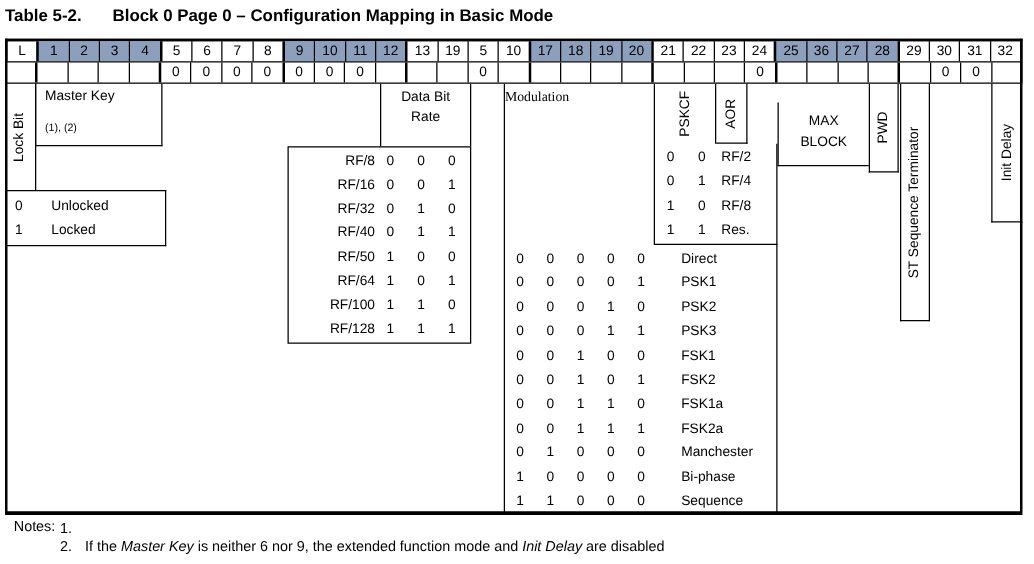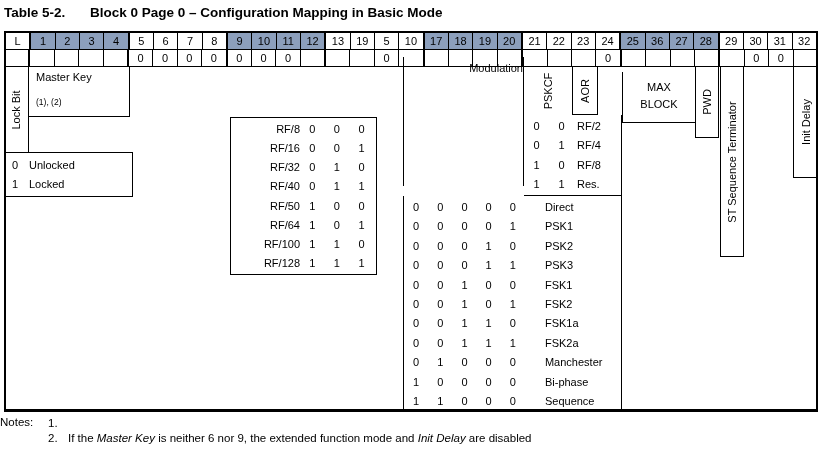--- a/index.html
+++ b/index.html
@@ -20,55 +20,55 @@
   .bh.sh{background:#8C9FBC;}
   
   .box{border:1.5px solid #000;}
   .lockbit{left:4px;top:67px;width:25px;height:85px;border:none;border-right:1.5px solid #000;}
   .masterkey{left:28px;top:67px;width:102px;height:50px;border-top:none;padding:4px 0 0 7px;}
   .mk-label{font-size:11px;}
   .mk-refs{font-size:8.5px;margin-top:14px;}
   .lockvals{left:4px;top:152px;width:129px;height:45px;border:1.5px solid #000;border-left:none;padding-top:3px;}
   .lv-row{display:flex;height:19px;font-size:11px;line-height:19px;}
   .lv-bit{width:10px;margin-left:6px;text-align:center;}
-  .lv-label{margin-left:9px;}
+  .lv-label{margin-left:21px;}
   .dblabel{left:304px;top:67px;width:73px;height:50px;border-top:none;border-bottom:none;font-size:11px;
            text-align:center;padding-top:4px;line-height:1.45;}
   .dblabel span{display:inline-block;width:50px;}
   .dbcodes{left:230px;top:117px;width:147px;height:158px;display:flex;flex-direction:column;padding:1px 0;}
   .dr-row{flex:1;display:flex;align-items:center;font-size:11px;}
   .dr-label{width:69px;text-align:right;}
   .bitcell{text-align:center;}
   .dr-row .bitcell{width:24.6px;}
-  .modlabel{left:403px;top:57px;width:121px;height:129px;border:none;border-left:1.5px solid #000;
-            border-right:1.5px solid #000;font-size:11px;text-align:right;padding-top:5px;}
+  .modlabel{left:403px;top:67px;width:121px;height:129px;border:none;border-left:1.5px solid #000;
+            border-right:1.5px solid #000;font-size:11px;text-align:left;padding-top:5px;font-family:Liberation Serif, serif;}
   .modcodes{left:403px;top:196px;width:219px;height:216px;border:none;border-left:1.5px solid #000;
             border-right:1.5px solid #000;display:flex;flex-direction:column;padding:1px 0;}
   .mod-row{flex:1;display:flex;align-items:center;font-size:11px;}
   .mod-row .bitcell{width:24.2px;}
   .mod-label{margin-left:8px;white-space:nowrap;padding-left:12px;}
   .pskcflabel{left:524px;top:67px;width:49px;height:48px;border:none;border-right:1.5px solid #000;}
   .aorbox{left:573px;top:67px;width:25px;height:48px;border:none;border-right:1.5px solid #000;border-bottom:1.5px solid #000;}
   .pskcfcodes{left:524px;top:115px;width:98px;height:81px;border:none;border-right:1.5px solid #000;
               border-bottom:1.5px solid #000;display:flex;flex-direction:column;padding:1px 0;}
   .pk-row{flex:1;display:flex;align-items:center;font-size:11px;}
   .pk-row .bitcell{width:25px;}
   .pk-label{margin-left:3px;white-space:nowrap;text-align:center;}
-  .maxblock{left:622px;top:72px;width:73px;height:51px;border:none;border-left:1.5px solid #000;
+  .maxblock{left:622px;top:82px;width:73px;height:51px;border:none;border-left:1.5px solid #000;
             border-bottom:1.5px solid #000;font-size:11px;text-align:center;padding-top:7px;line-height:1.5;}
   .maxblock span{display:inline-block;width:46px;}
   .pwdbox{left:695px;top:67px;width:24px;height:71px;border:1.5px solid #000;border-top:none;}
   .stbox{left:720px;top:67px;width:24px;height:190px;border:1.5px solid #000;border-top:none;}
   .initbox{left:793px;top:67px;width:25px;height:111px;border:none;border-left:1.5px solid #000;
            border-bottom:1.5px solid #000;}
   
   .vwrap{display:flex;align-items:center;justify-content:center;width:100%;height:100%;}
   .vwrap>span{transform:rotate(-90deg);white-space:nowrap;font-size:11px;}
   
-  .notes-head{left:0;top:416px;font-size:11.5px;}
+  .notes-head{left:11px;top:416px;font-size:11.5px;}
   .notes-list{left:48px;top:416px;font-size:11.5px;}
   .note-row{display:flex;line-height:15px;}
   .note-num{width:20px;}
   .note-text .it{font-style:italic;}
 </style>
 </head>
 <body>
 
 <div id="screen">
 
@@ -164,20 +164,23 @@
       <div class="lv-row">
         <div class="lv-bit">0</div>
         <div class="lv-label">Unlocked</div>
       </div>
       <div class="lv-row">
         <div class="lv-bit">1</div>
         <div class="lv-label">Locked</div>
       </div>
     </div>
 
+  <div class="abs box dblabel">
+    <span>Data Bit Rate</span>
+  </div>
   <div class="abs box dbcodes">
       <div class="dr-row">
         <div class="dr-label">RF/8</div>
         <div class="bitcell">0</div>
         <div class="bitcell">0</div>
         <div class="bitcell">0</div>
       </div>
       <div class="dr-row">
         <div class="dr-label">RF/16</div>
         <div class="bitcell">0</div>

